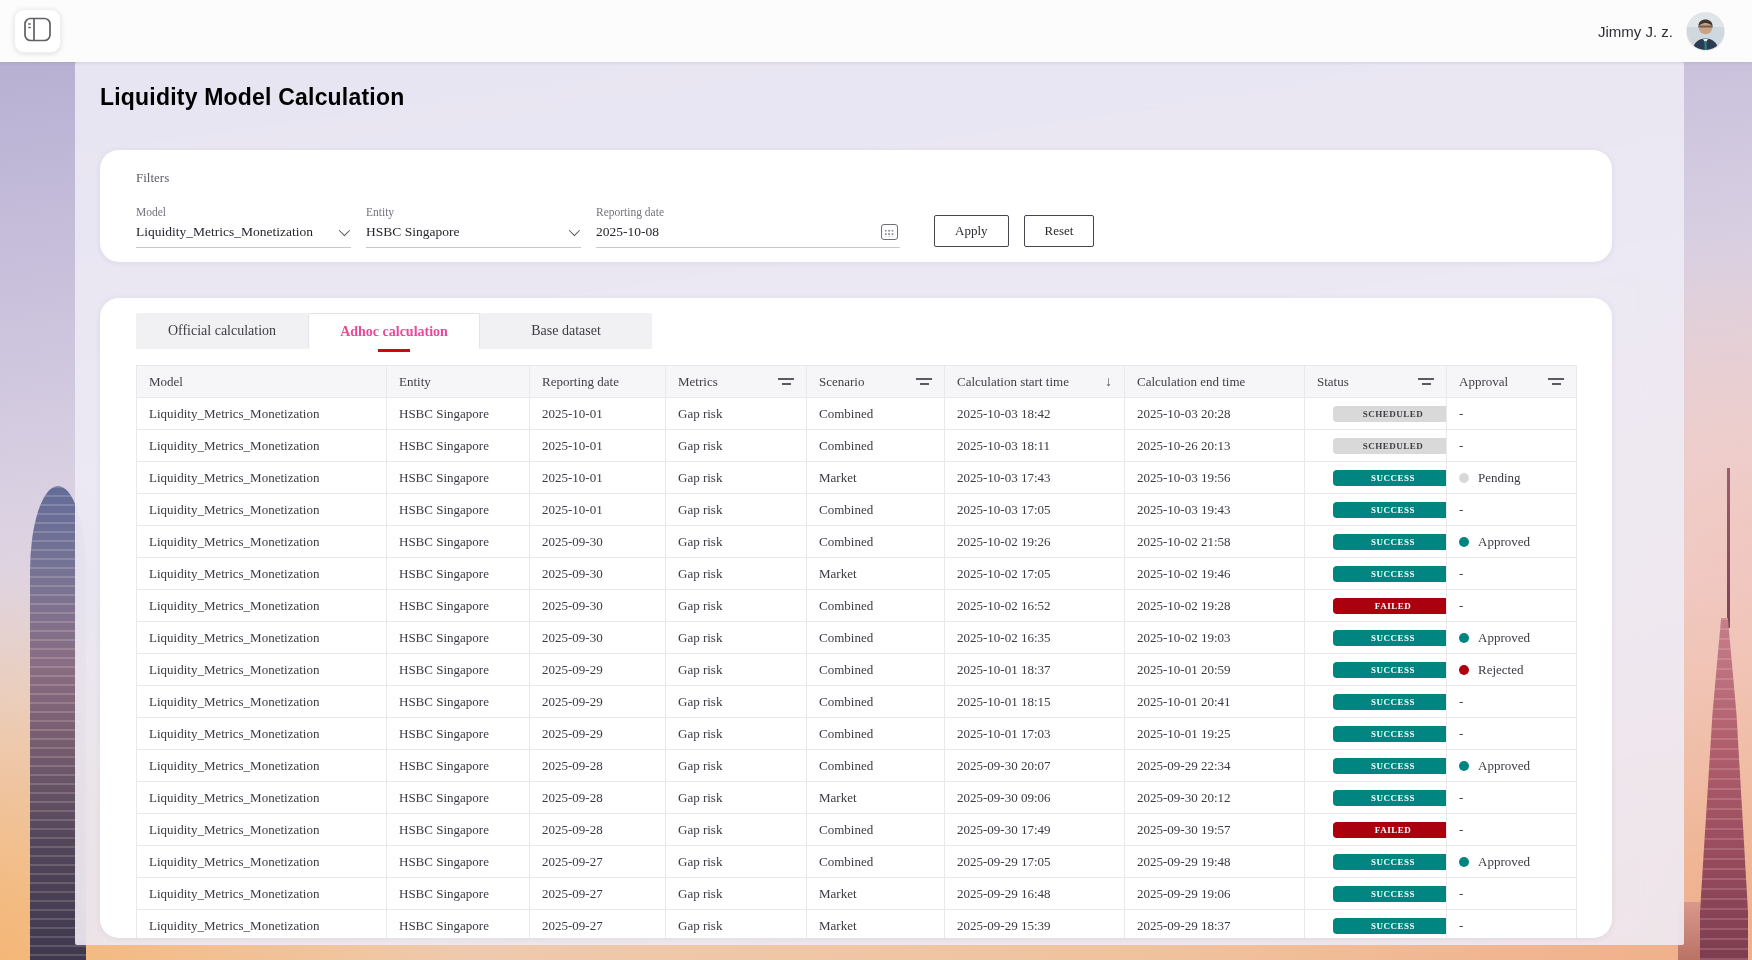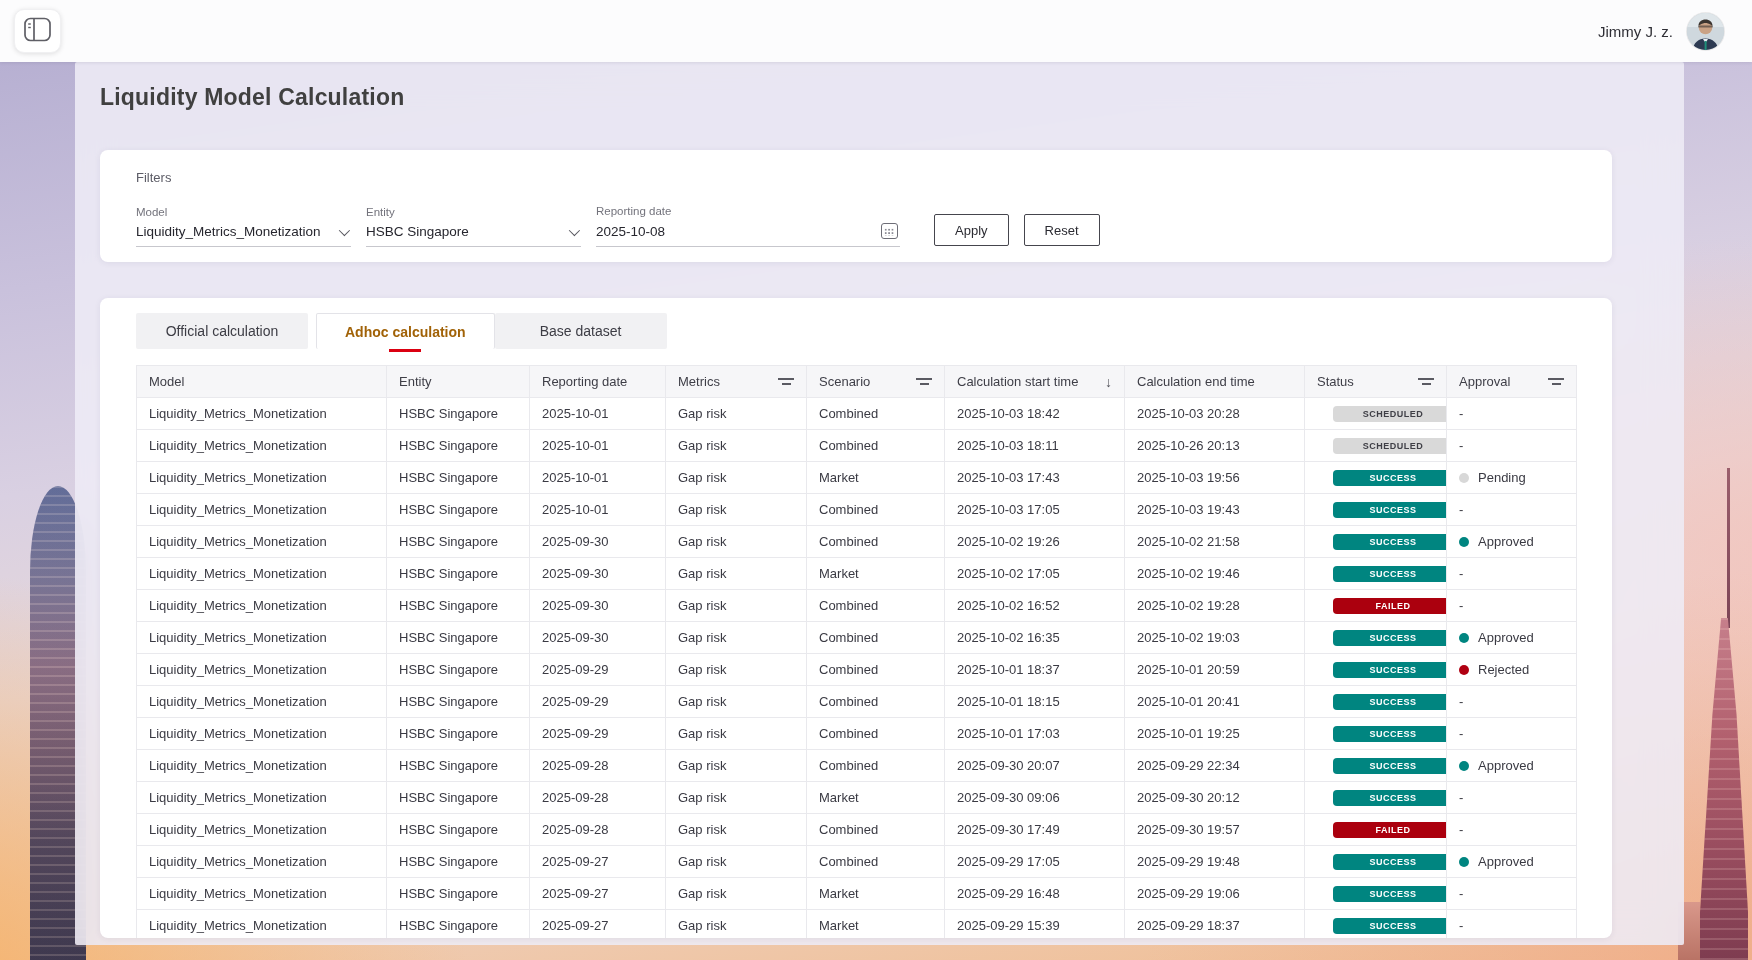--- a/index.html
+++ b/index.html
@@ -70,27 +70,27 @@
   .user { position:absolute; right:28px; top:0; height:62px; display:flex; align-items:center; gap:14px;text-align:center; }
   .user-name { font-size:15px; color:#2e2e35; }
   .avatar {
     width:37px; height:37px; border-radius:50%; overflow:hidden; cursor:pointer;
     box-shadow:0 0 0 1px rgba(0,0,0,0.08); background:#c7d2da;
   }
 
   
   .page-title {
     position:absolute; left:100px; top:84px; z-index:3;
-    font-size:23px; font-weight:600; color:#404040; letter-spacing:0.2px;
+    font-size:23px; font-weight:600; color:#000000; letter-spacing:0.2px;
   }
 
   
   .card {
     position:absolute; left:100px; width:1512px; background:#fff;
-    border-radius:8px; box-shadow:0 1px 6px rgba(55,55,95,0.08); z-index:3;
+    border-radius:19px; box-shadow:0 1px 6px rgba(55,55,95,0.08); z-index:3;font-family:Liberation Serif, serif;
   }
   .filters-card { top:150px; height:112px; padding:20px 36px 0; }
   .table-card   { top:298px; height:640px; padding:15px 36px 0; overflow:hidden; }
 
   
   .filters-title { font-size:13px; color:#5c5c66; margin-bottom:20px; }
   .filters-row { display:flex; align-items:flex-end; }
   .field { width:215px; border-bottom:1px solid #c7c7cd; padding-bottom:7px; margin-right:15px; cursor:pointer; }
   .field.wide { width:304px; }
   .field-label { font-size:11.5px; color:#73737c; margin-bottom:6px; }
@@ -116,22 +116,22 @@
   .btn:first-of-type { margin-left:19px; }
 
   
   .tabs { display:flex; margin-bottom:16px; }
   .tab {
     position:relative; height:36px; min-width:172px; padding:16px 28px;
     display:flex; align-items:center; justify-content:center;
     background:#f1f1f3; color:#3c3c44; font-size:14px; cursor:pointer; border-radius:2px;
   }
   .tab.active {
-    background:#fff; font-weight:700; color:#a16207;
-    border:1px solid #e3e3e8; border-bottom:none;margin-left:8px;
+    background:#fff; font-weight:700; color:#ec4899;
+    border:1px solid #e3e3e8; border-bottom:none;
   }
   .tab.active::after {
     content:''; position:absolute; left:50%; bottom:-3px; transform:translateX(-50%);
     width:32px; height:3px; background:var(--active-tab-underline, #DB0011);
   }
 
   
   table { width:1440px; border-collapse:collapse; table-layout:fixed; }
   th, td {
     border:1px solid #e9e9ed; height:32px; padding:0 12px;

